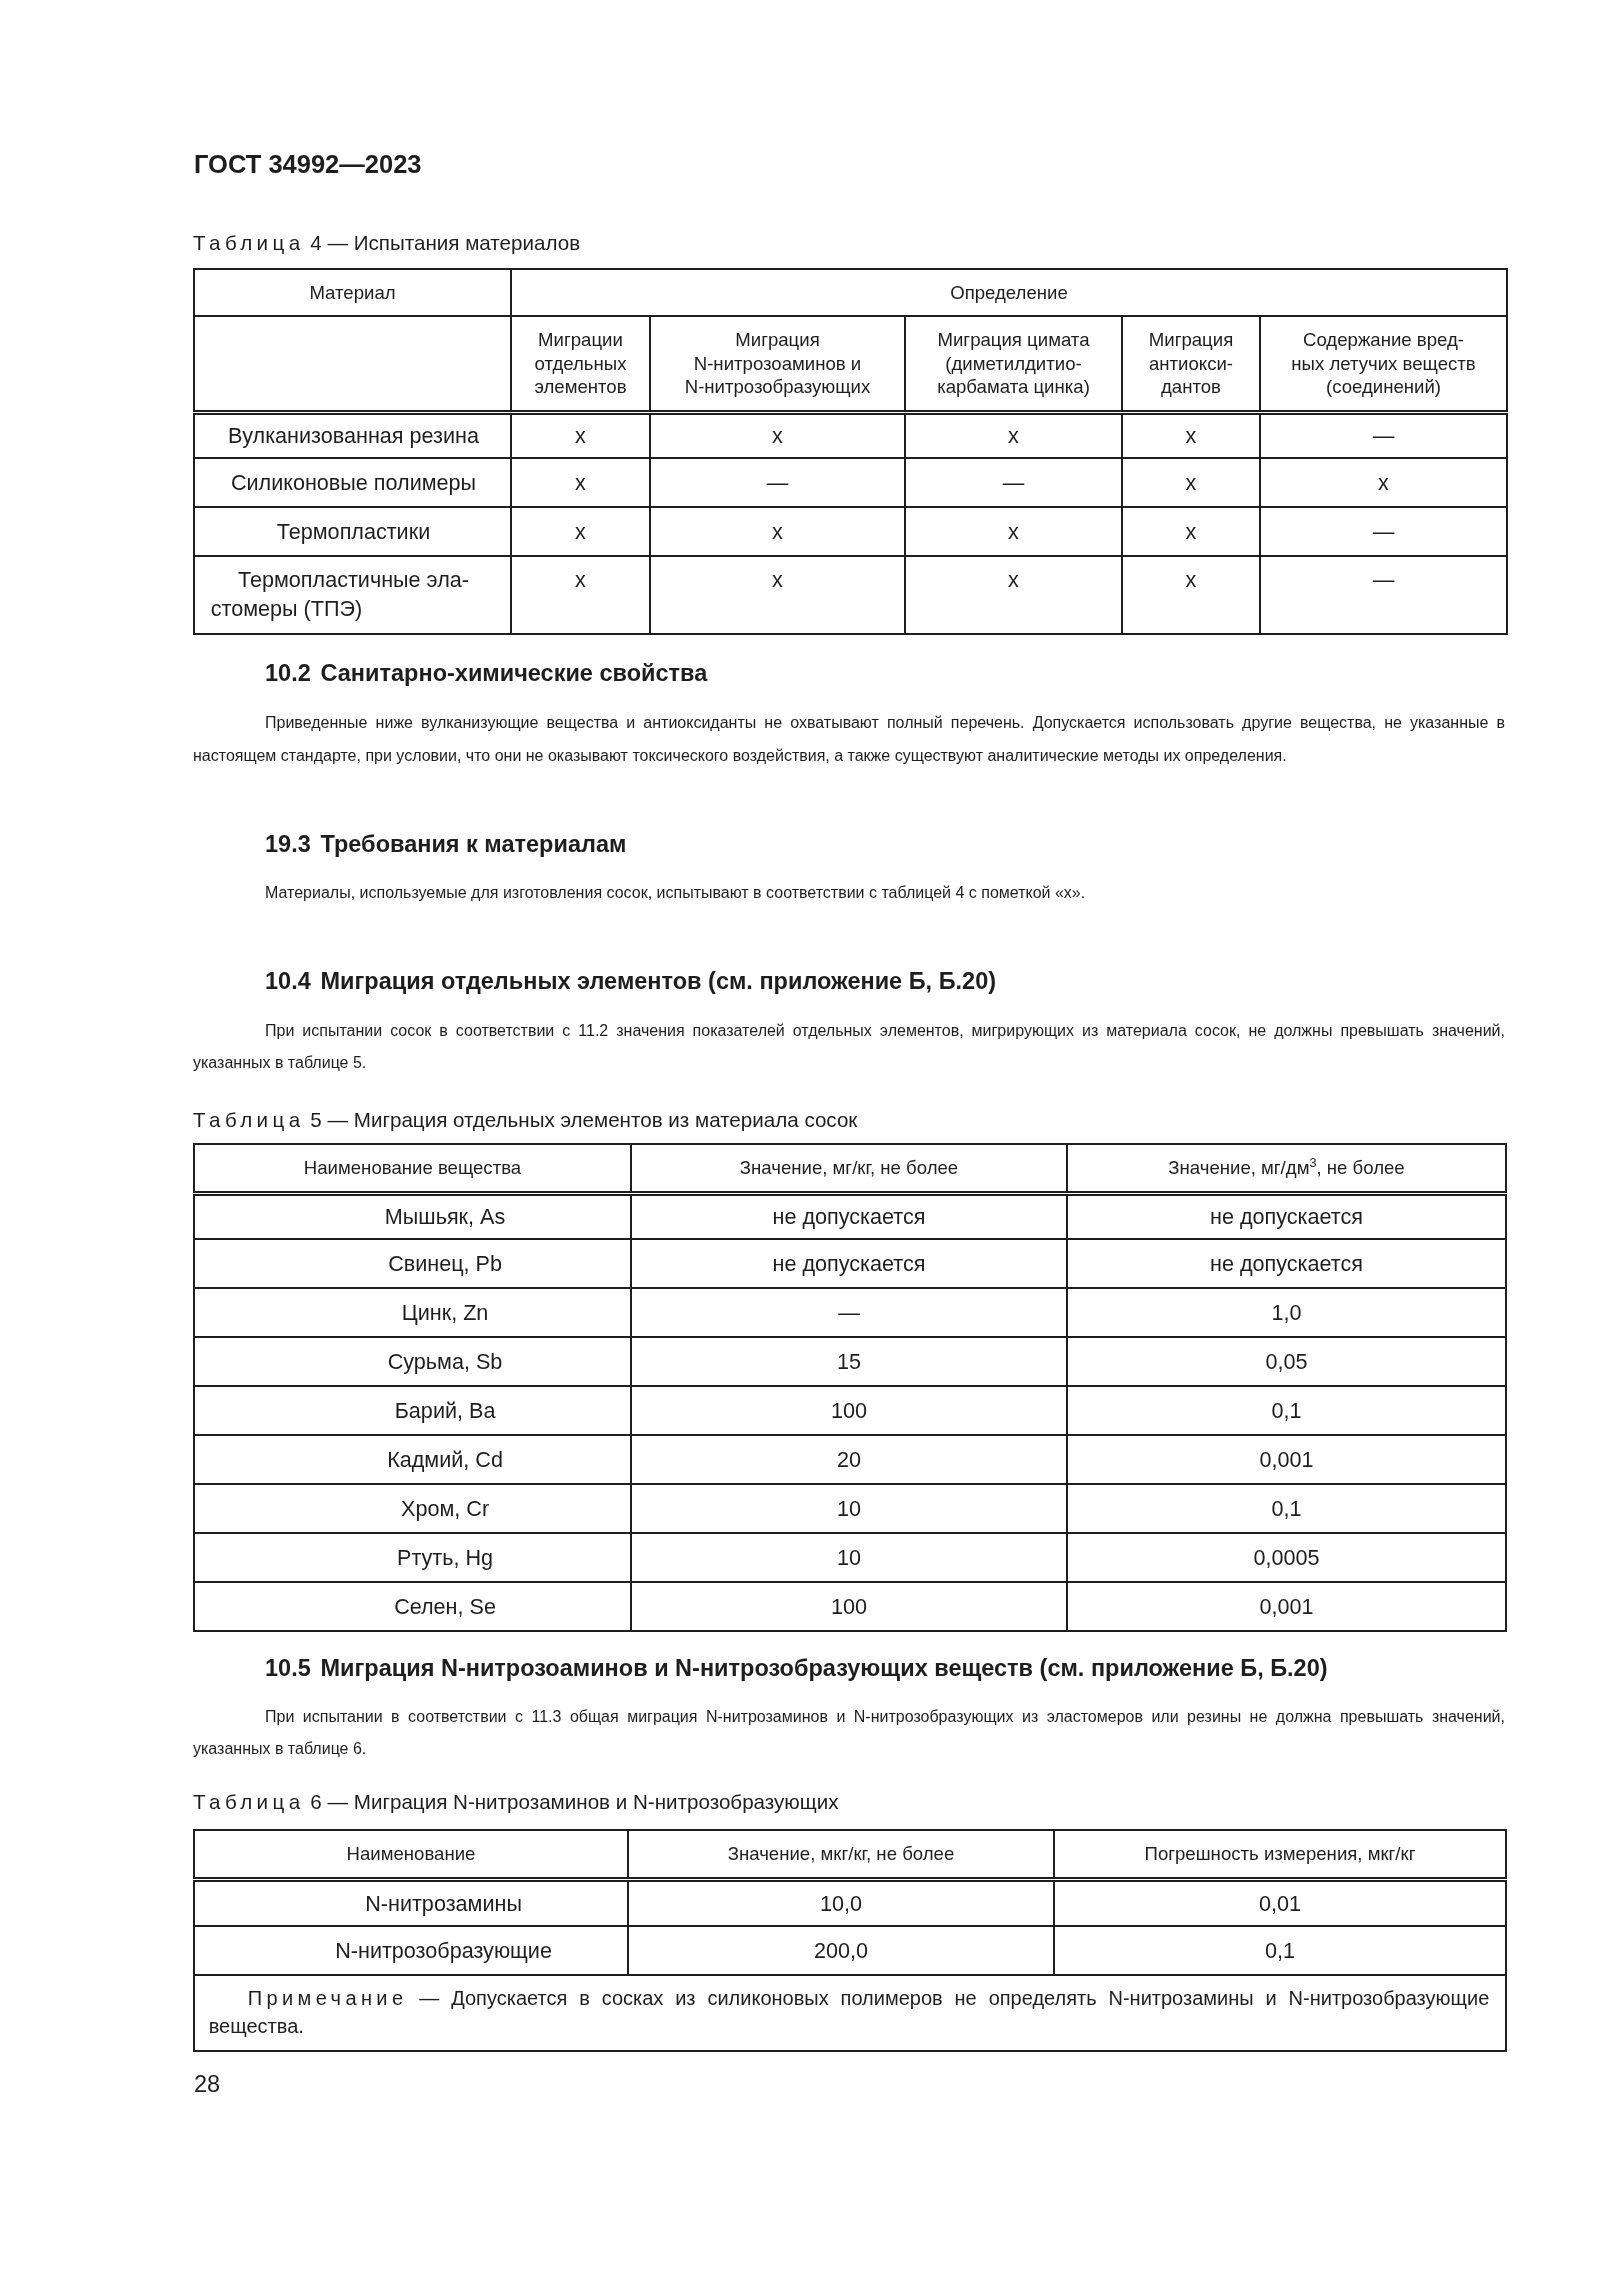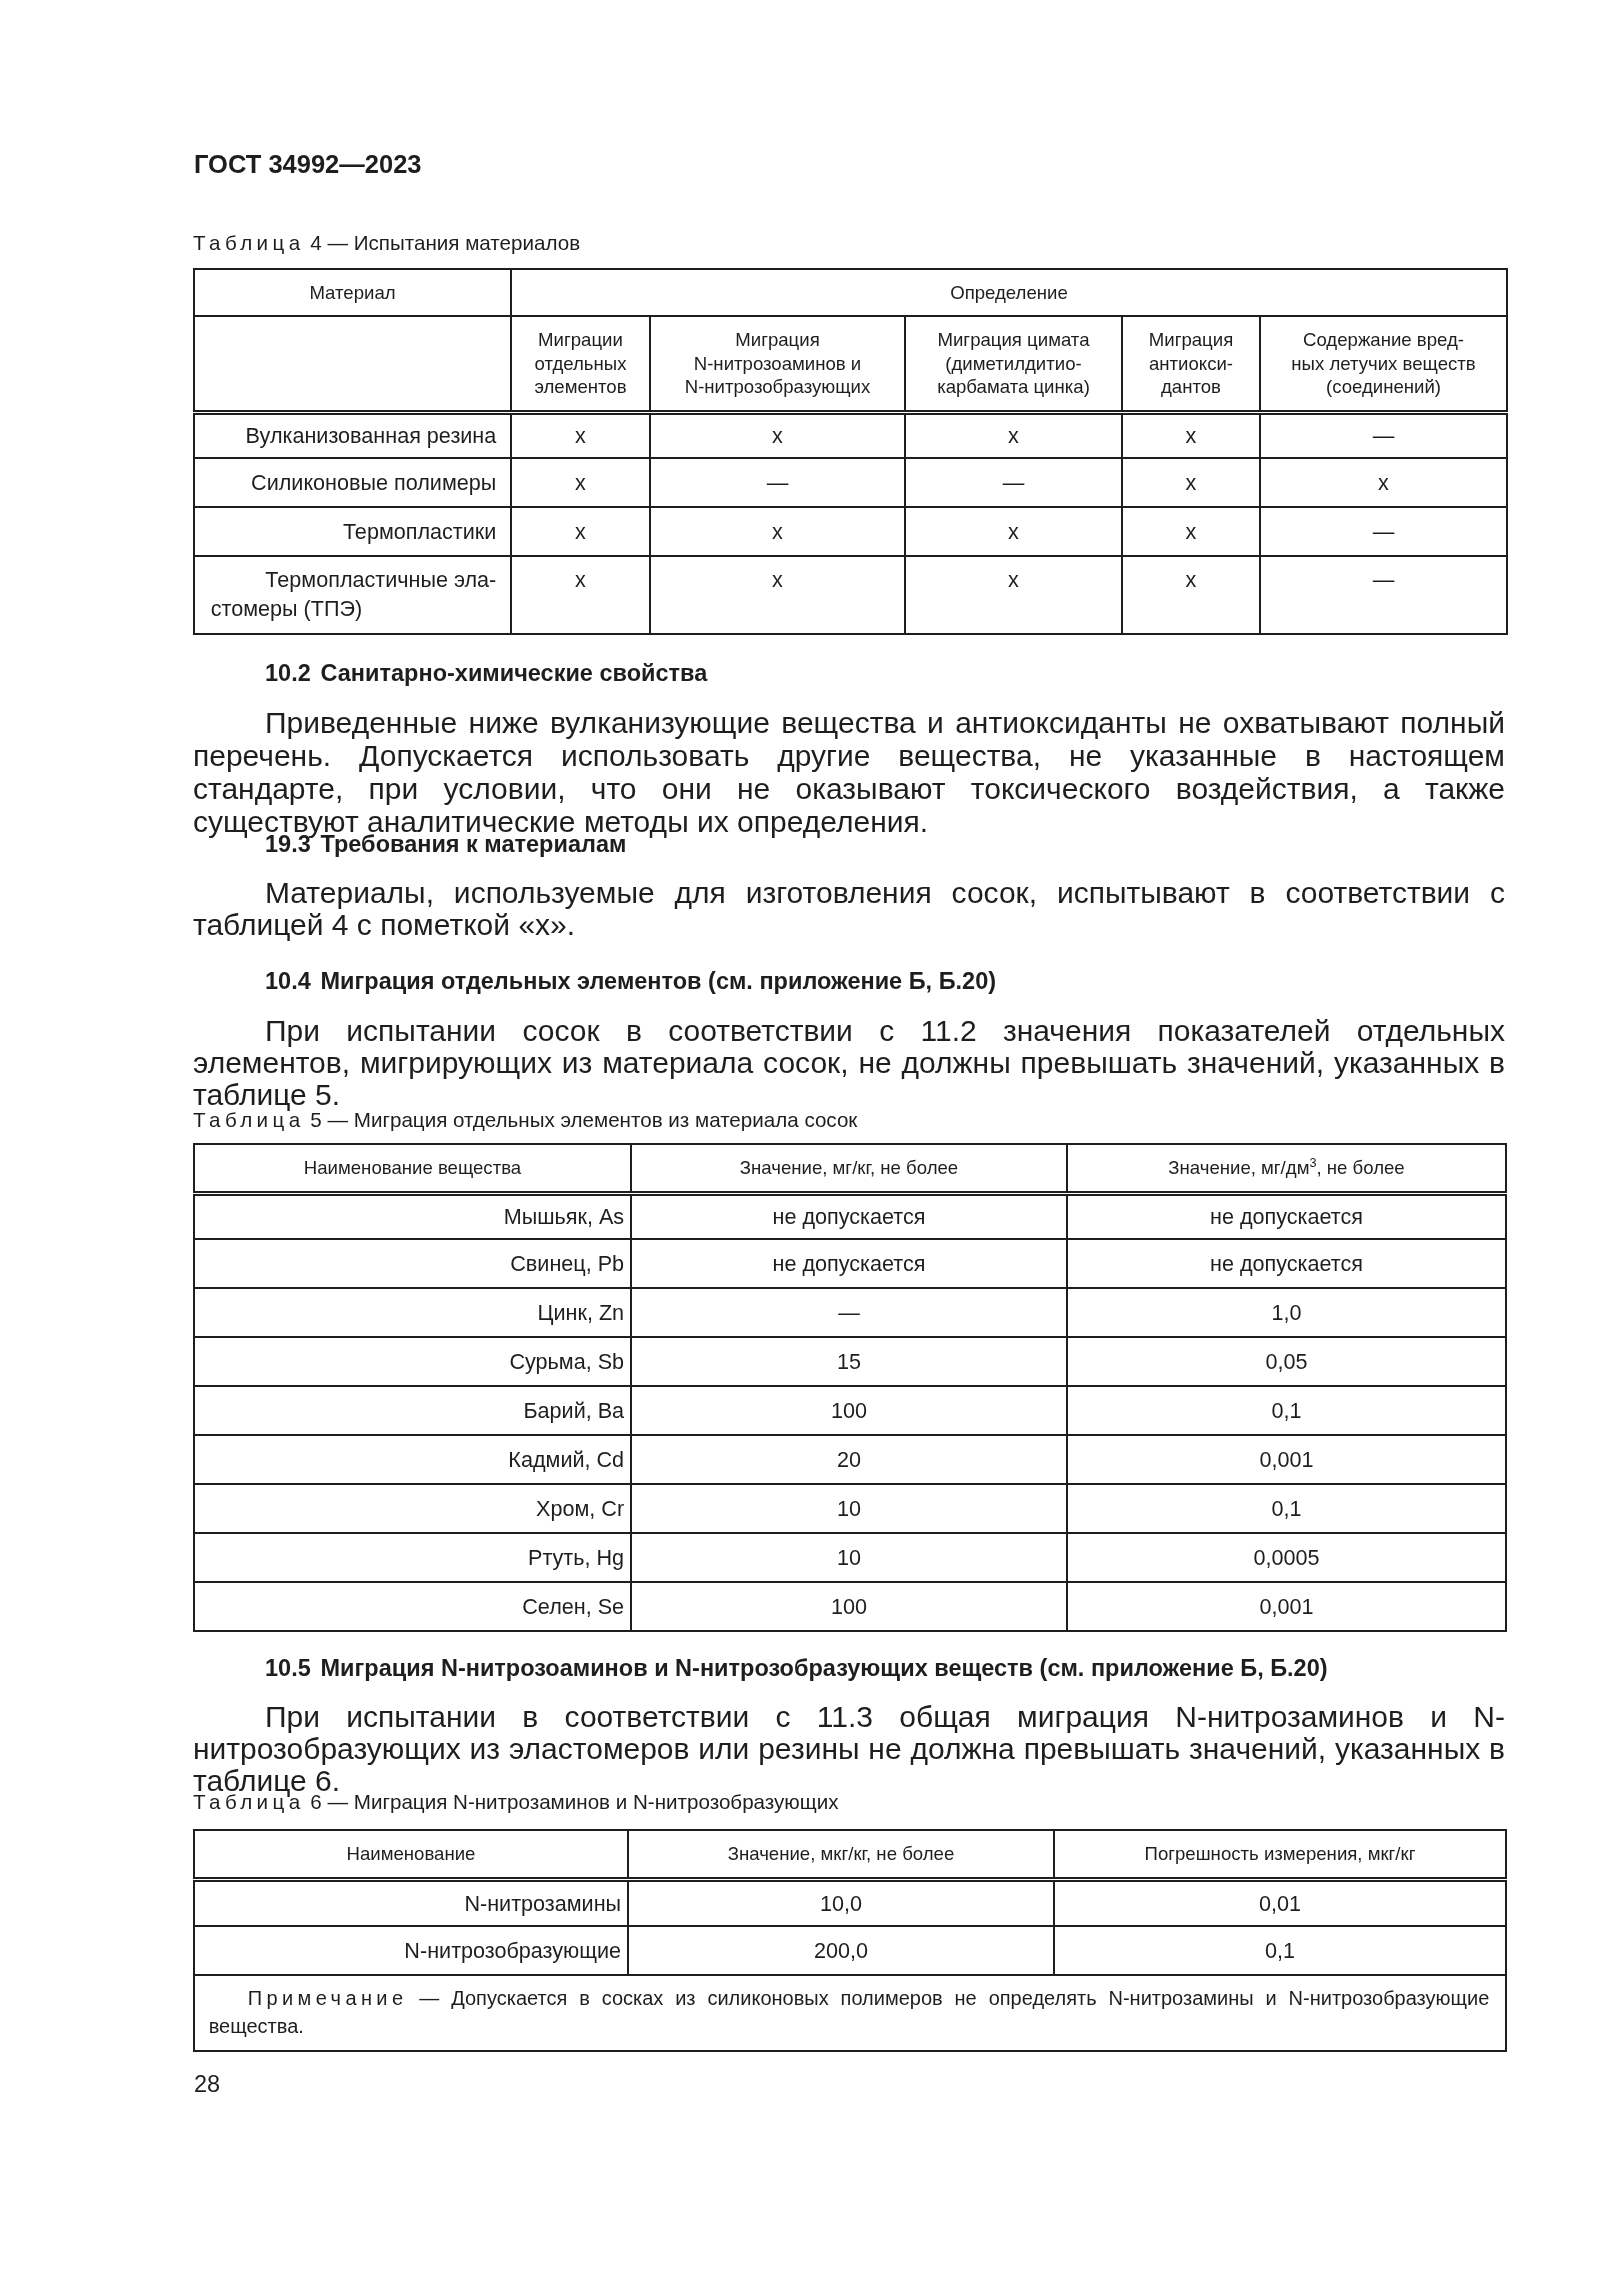--- a/index.html
+++ b/index.html
@@ -4,29 +4,29 @@
 <style>
   html, body { margin: 0; padding: 0; background: #ffffff; }
   body { width: 1621px; height: 2293px; position: relative; overflow: hidden;
          font-family: "Liberation Sans", sans-serif; color: #1e1e1e; }
   .abs { position: absolute; }
   .doc-header { left: 194px; top: 149px; font-size: 25.5px; font-weight: bold; line-height: 31px; }
   .caption { left: 193px; font-size: 20.6px; line-height: 25.5px; white-space: nowrap; }
   .caption .spaced { letter-spacing: 4.4px; }
   .heading { left: 265px; font-size: 23.5px; font-weight: bold; line-height: 29px; white-space: nowrap; }
   .heading .num { margin-right: 9.8px; }
-  .para { left: 193px; width: 1312px; font-size: 30px; line-height: 33px; text-align: justify;
+  .para { left: 193px; width: 1312px; font-size: 16px; line-height: 33px; text-align: justify;
           text-indent: 72px; margin: 0; }
   .para.tight { line-height: 32px; }
 
   table.t { position: absolute; left: 193px; width: 1312px; border-collapse: collapse; table-layout: fixed; }
   table.t td, table.t th { border: 2px solid #1e1e1e; padding: 0 5.9px; font-weight: normal; vertical-align: middle; }
   table.t .hdr { font-size: 18.6px; line-height: 23.5px; text-align: center; }
   table.t .cell { font-size: 21.6px; line-height: 29px; text-align: center; }
-  table.t .name { text-align: right; }
+  table.t .name { text-align: center; }
   table.t tr.headlast td, table.t tr.headlast th { border-bottom: 5.9px double #1e1e1e; }
   table.t { border: 2.9px solid #1e1e1e; }
   .t4 td.name { padding-left: 15.7px; padding-right: 13.7px; }
   .t5 td.name, .t6 td.name { padding-left: 71px; }
   .t4-mat2 { text-align: justify; text-align-last: left; }
   .note { font-size: 20px; line-height: 28px; text-align: justify; padding: 5.9px 15.7px 7.8px 13.7px !important; }
   .note .lbl { letter-spacing: 4.4px; }
   .note-indent { display: inline-block; width: 39px; }
   .page-num { left: 194px; top: 2071px; font-size: 23.5px; line-height: 27.4px; }
   sup { font-size: 12.7px; line-height: 0; }

